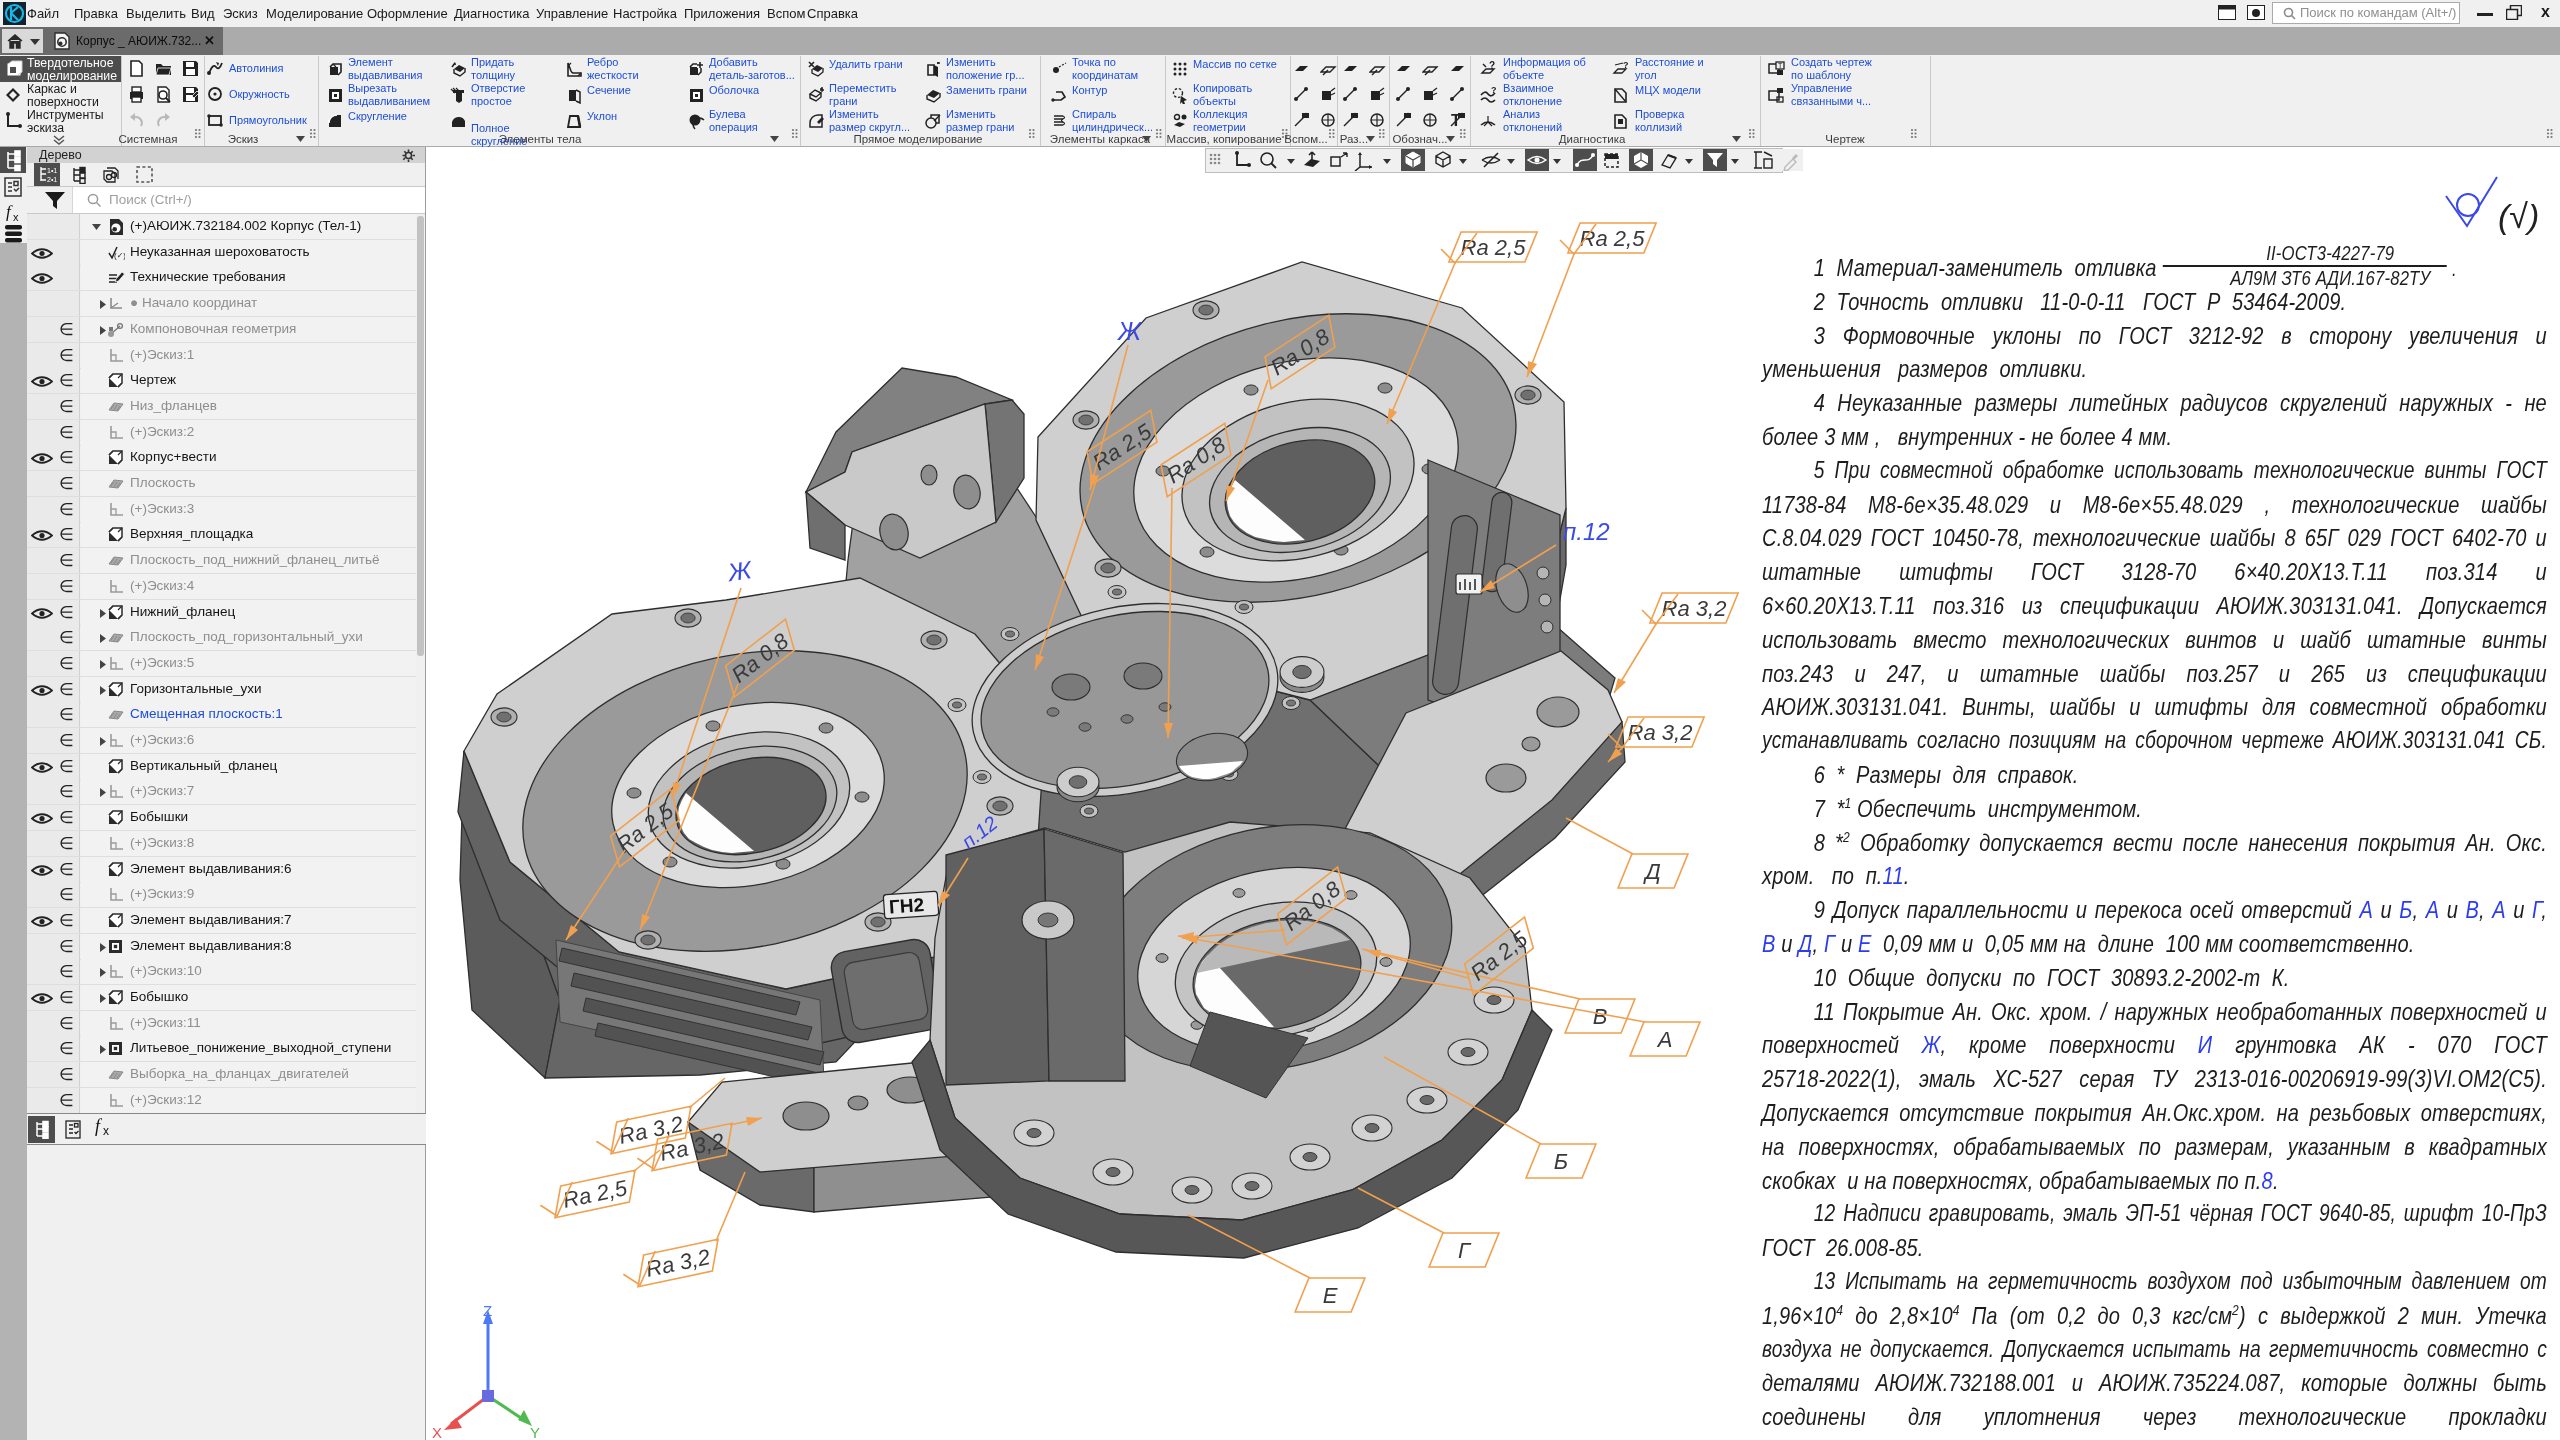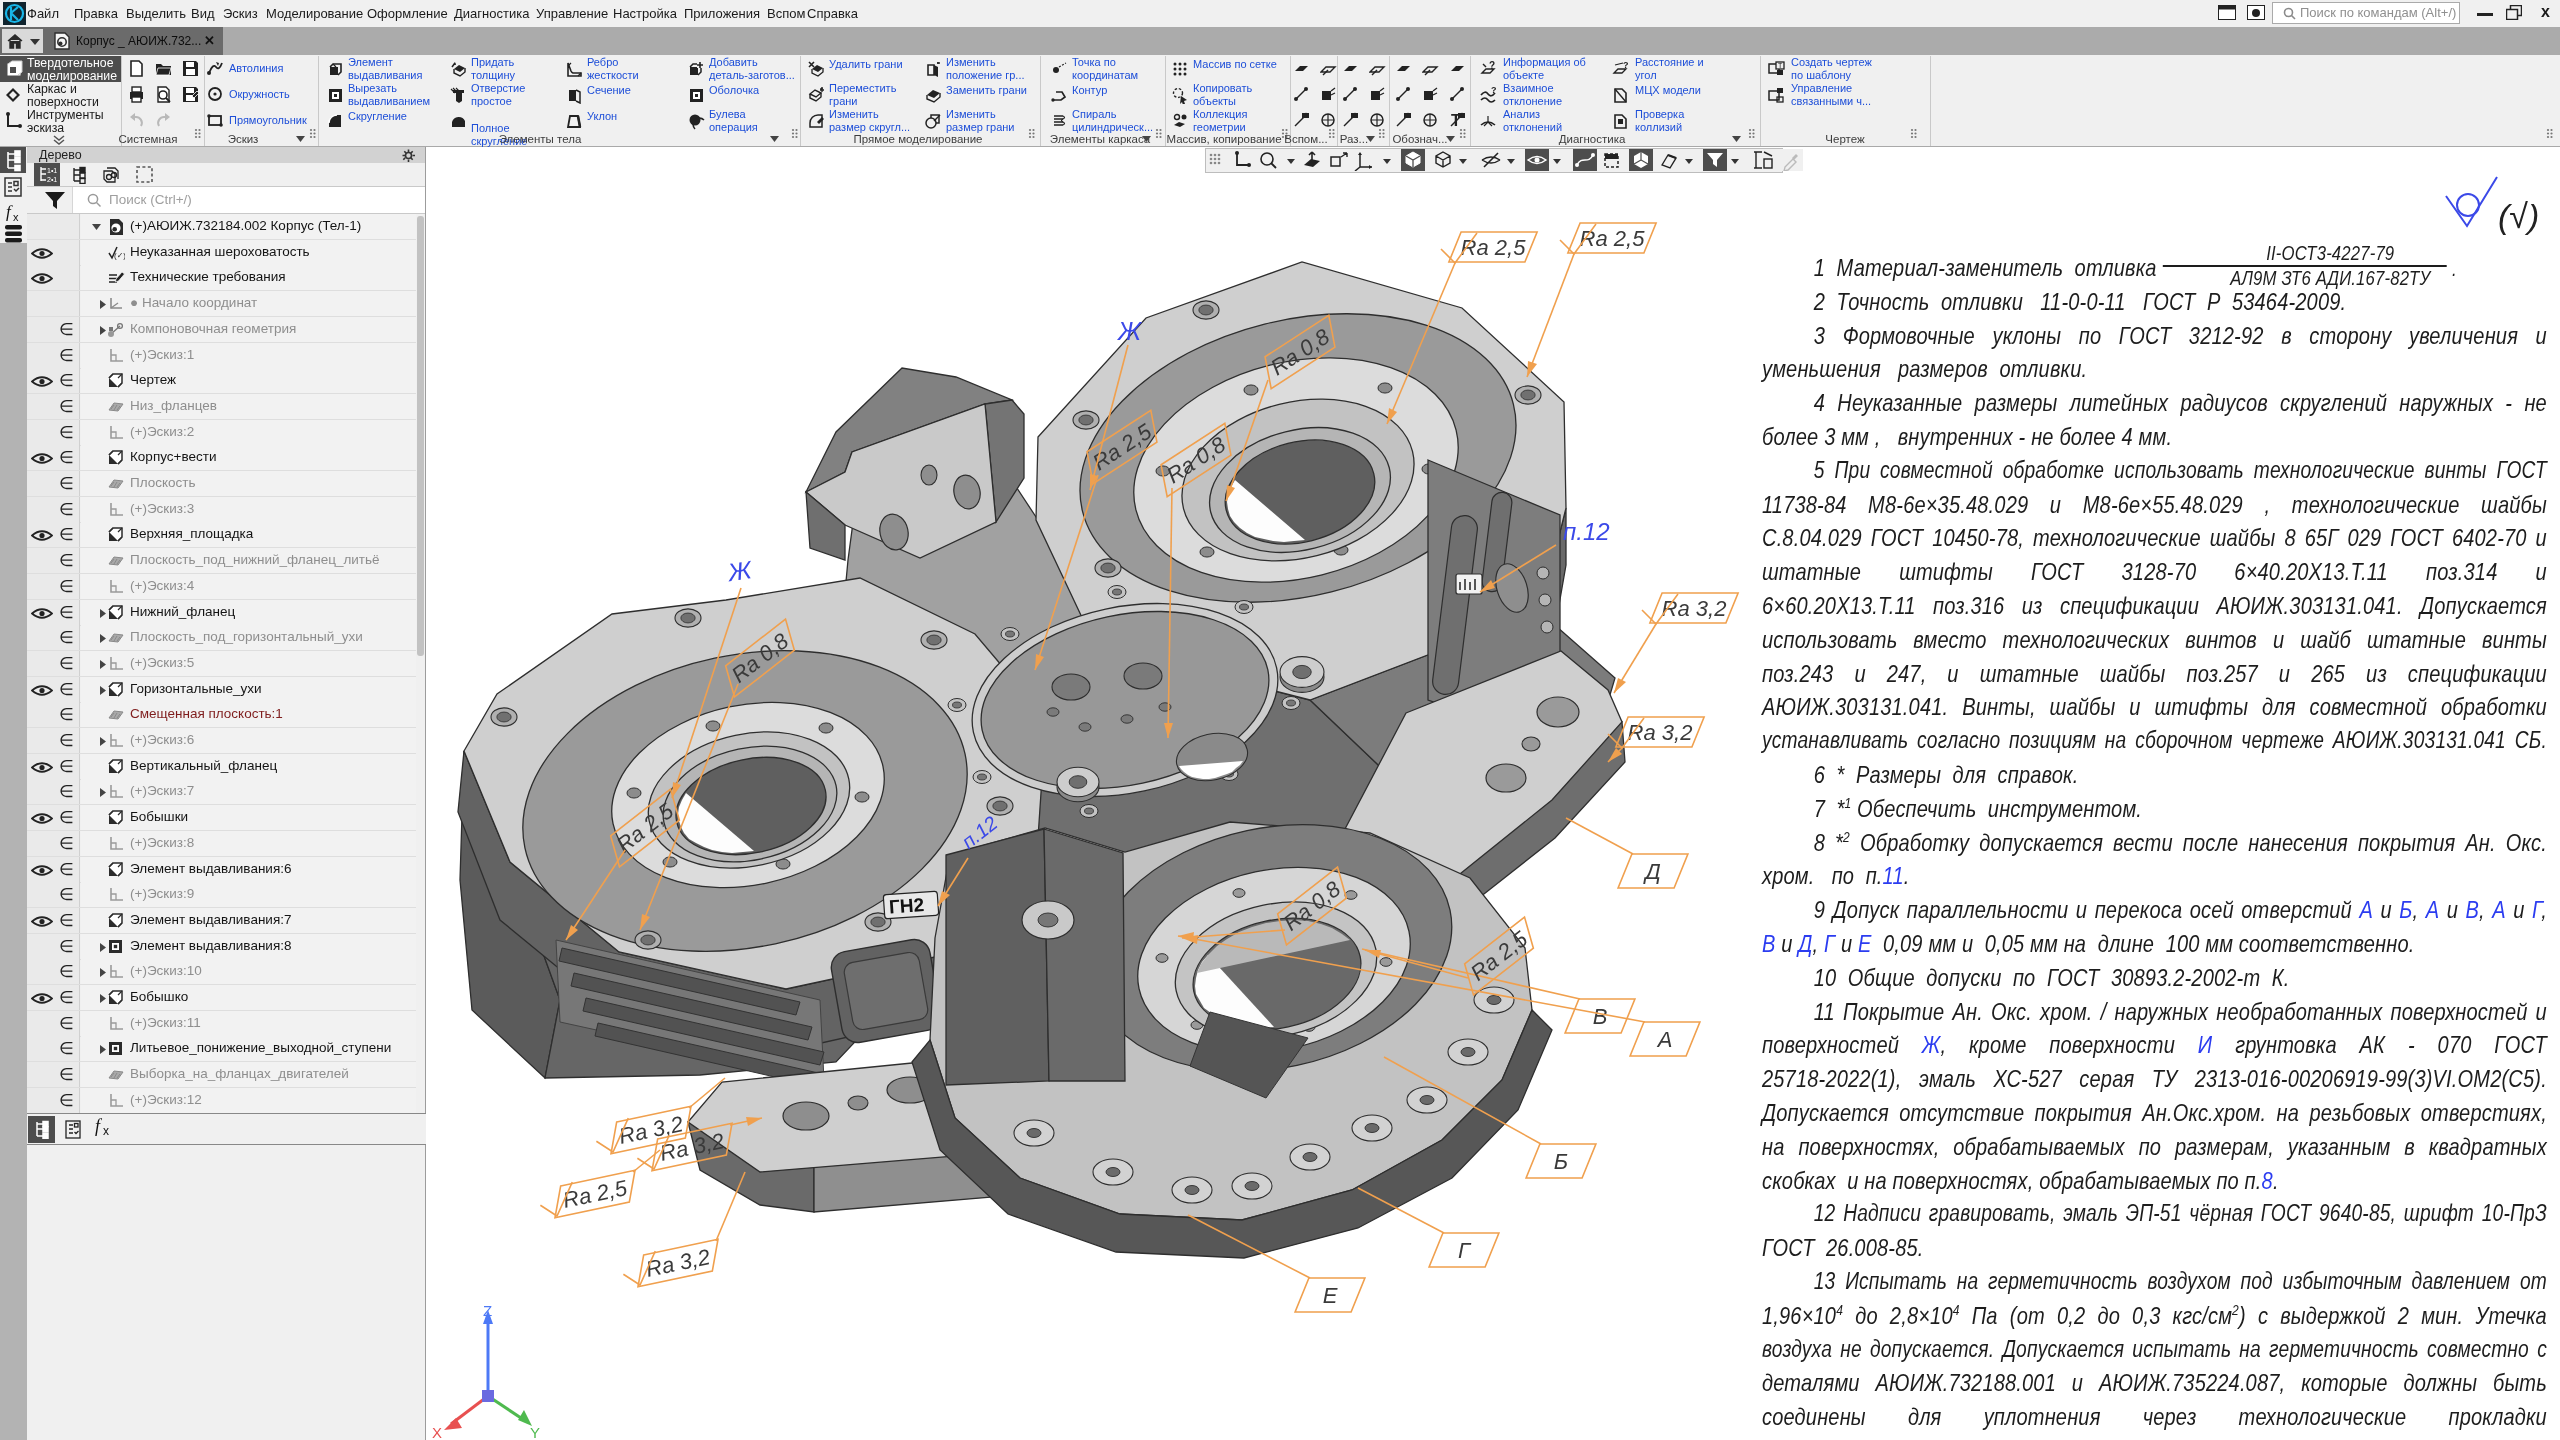--- a/index.html
+++ b/index.html
@@ -914,21 +914,21 @@
       <span class="ttxt" style="left:103px;color:#141414">Горизонтальные_ухи</span>
     </div>
     <div class="trow" style="top:488.29999999999984px">
       <div class="tgut"></div>
       <div class="tname"></div>
       <span class="abs" style="left:32px;top:2px;font-size:17px;color:#222">∈</span>
       <svg class="abs" style="left:80px;top:4px" width="18" height="18">
         <path d="M2 12 l5-7 9 1 -5 7Z" fill="#a9a9a9" stroke="#8a8a8a"></path>
         <path d="M4 11 l3-4 M7 12 l3-5 M10 12 l3-4" stroke="#8a8a8a" stroke-width="1"></path>
       </svg>
-      <span class="ttxt" style="left:103px;color:#7f1d1d">Смещенная плоскость:1</span>
+      <span class="ttxt" style="left:103px;color:#1d4ed8">Смещенная плоскость:1</span>
     </div>
     <div class="trow" style="top:513.9999999999999px">
       <div class="tgut"></div>
       <div class="tname"></div>
       <span class="abs" style="left:32px;top:2px;font-size:17px;color:#222">∈</span>
       <svg class="abs" style="left:72px;top:9px" width="7" height="9">
         <path d="M1 0 l6 4.5 -6 4.5Z" fill="#444"></path>
       </svg>
       <svg class="abs" style="left:80px;top:4px" width="18" height="18">
         <path d="M4 2 v12 h12" fill="none" stroke="#9a9a9a" stroke-width="1.6"></path>

